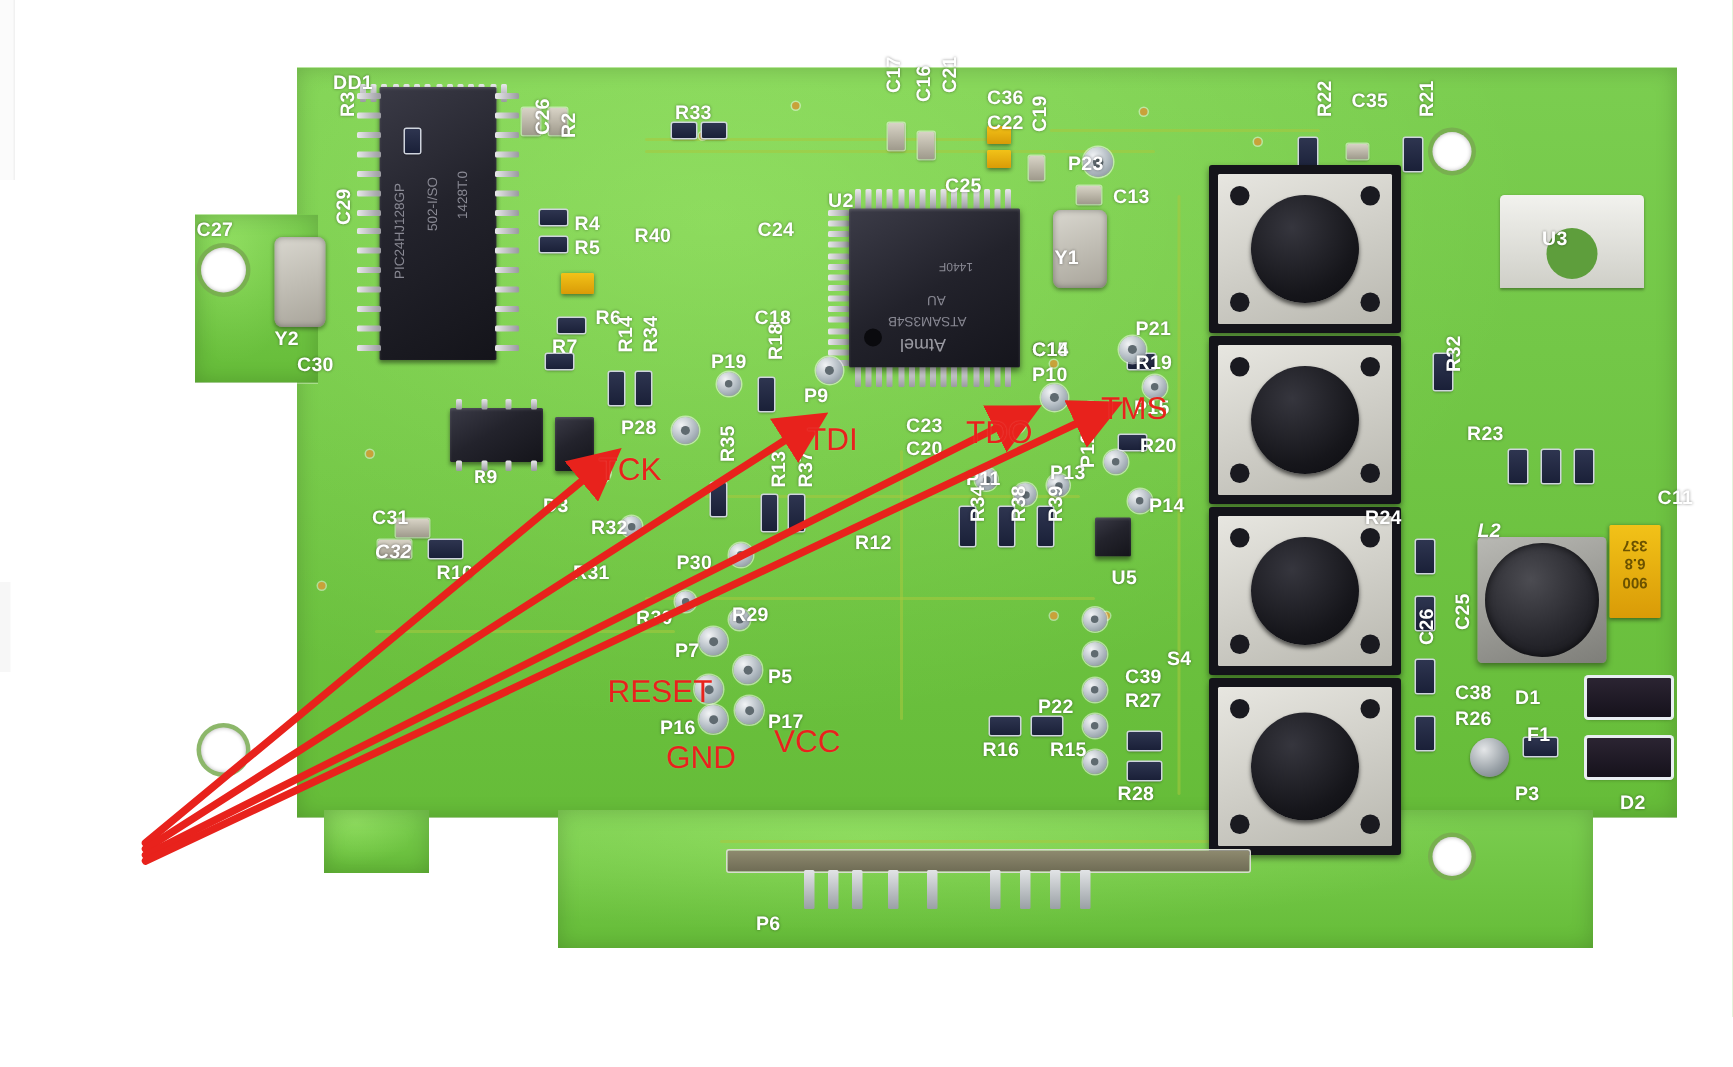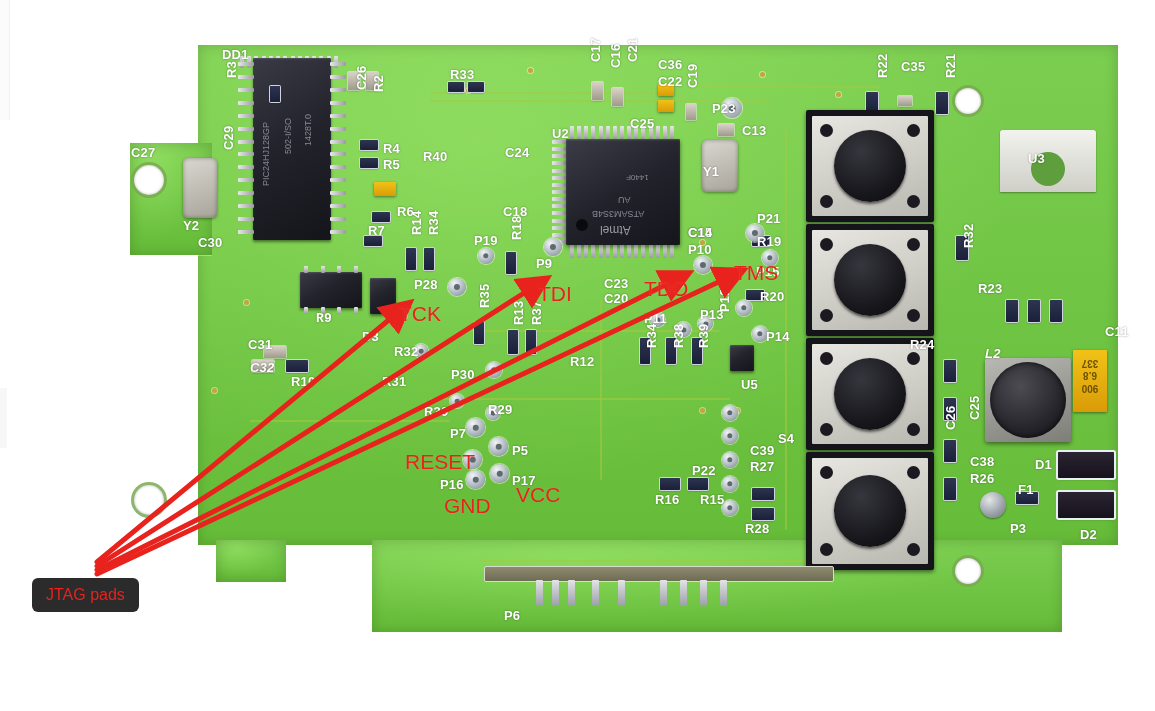--- a/index.html
+++ b/index.html
@@ -525,21 +525,21 @@
         <div class="silk" style="left: 1028px; top: 152px;">U3</div>
         <div class="silk rot" style="left: 962px; top: 248px; transform: rotate(-90deg);">R32</div>
         <div class="silk" style="left: 978px; top: 282px;">R23</div>
         <div class="silk" style="left: 910px; top: 338px;">R24</div>
         <div class="silk" style="left: 985px; top: 347px; font-style: italic;">L2</div>
         <div class="silk" style="left: 1105px; top: 325px;">C11</div>
         <div class="silk rot" style="left: 968px; top: 420px; transform: rotate(-90deg);">C25</div>
         <div class="silk" style="left: 970px; top: 455px;">C38</div>
         <div class="silk" style="left: 970px; top: 472px;">R26</div>
         <div class="silk rot" style="left: 944px; top: 430px; transform: rotate(-90deg);">C26</div>
-        <div class="silk" style="left: 1035px; top: 458px;">D1</div>
+        <div class="silk" style="left: 1010px; top: 458px;">D1</div>
         <div class="silk" style="left: 1080px; top: 528px;">D2</div>
         <div class="silk" style="left: 1018px; top: 483px;">F1</div>
         <div class="silk" style="left: 1010px; top: 522px;">P3</div>
         <div class="silk" style="left: 756px; top: 265px;">P15</div>
         <div class="silk rot" style="left: 512px; top: 325px; transform: rotate(-90deg);">R13</div>
         <div class="silk rot" style="left: 530px; top: 325px; transform: rotate(-90deg);">R37</div>
         <div class="silk rot" style="left: 478px; top: 308px; transform: rotate(-90deg);">R35</div>
         <div class="silk" style="left: 644px; top: 312px;">P11</div>
       </div>
   </div>
@@ -561,17 +561,14 @@
   <div id="label-layer" style="position:absolute;left:0;top:0;width:1155px;height:711px;">
       <div class="alabel" style="left: 399px; top: 303px;">TCK</div>
       <div class="alabel" style="left: 538px; top: 283px;">TDI</div>
       <div class="alabel" style="left: 644px; top: 262px; margin-top: 16px;">TDO</div>
       <div class="alabel" style="left: 734px; top: 262px;">TMS</div>
       <div class="alabel" style="left: 405px; top: 451px;">RESET</div>
       <div class="alabel" style="left: 444px; top: 495px;">GND</div>
       <div class="alabel" style="left: 516px; top: 484px;">VCC</div>
     </div>
 
-  <div class="callout" id="callout-box" style="left: 32px; top: 578px;">
-    <span>JTAG pads</span>
-  </div>
 
 </div>
 
 </body></html>

